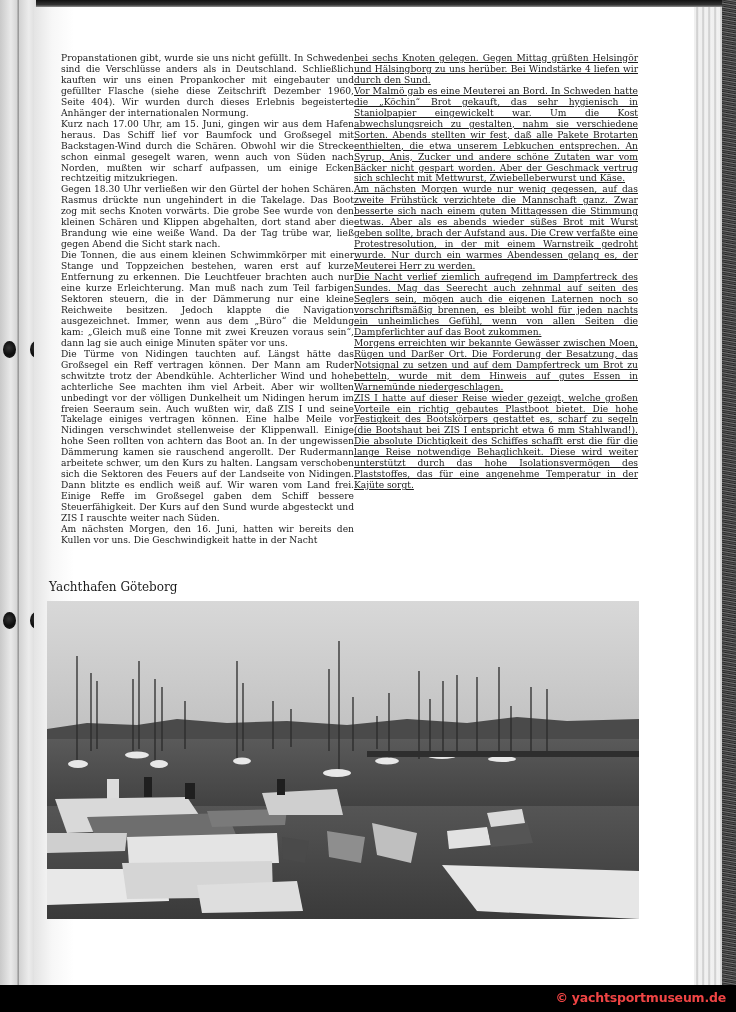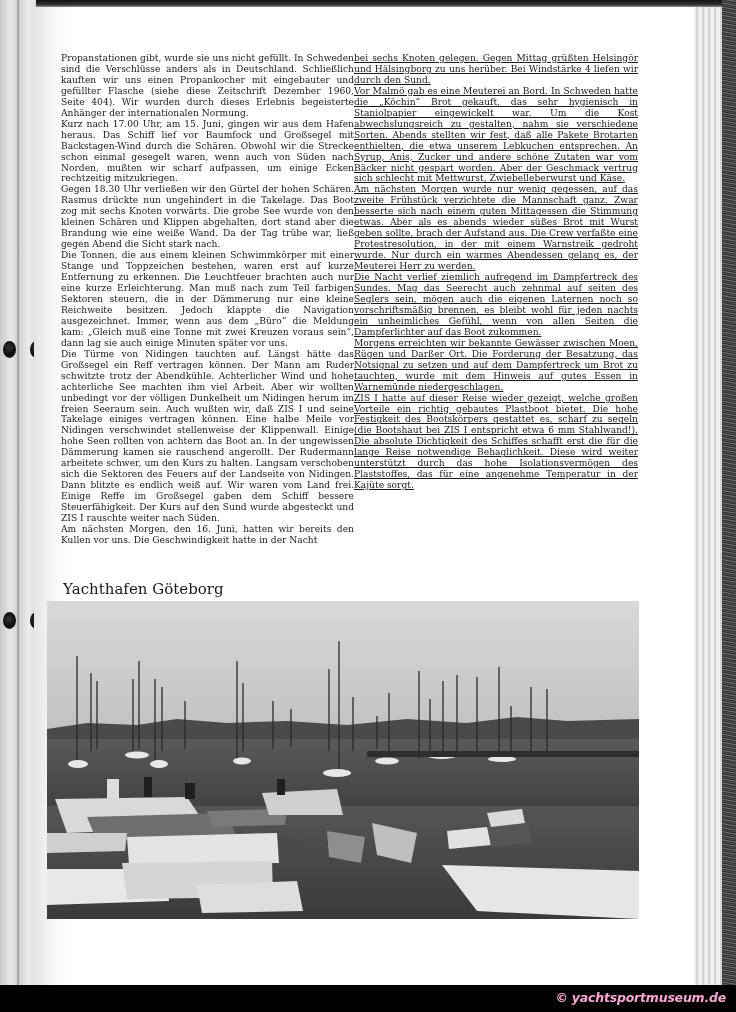--- a/index.html
+++ b/index.html
@@ -35,35 +35,35 @@
     }
     .col {
       position: absolute; top: 53px;
       font-size: 9.15px; line-height: 10.95px; color: #1a1a1a;
       text-align: justify;
     }
     .col p { margin: 0; text-indent: 0; }
     .col-left { left: 41px; width: 293px; margin-left: 20px; }
     .col-right { left: 354px; width: 284px; text-decoration: underline; }
     .caption {
-      position: absolute; left: 63px; top: 580px;
-      font-size: 15px; color: #1a1a1a;
+      position: absolute; left: 49px; top: 580px;
+      font-size: 12px; color: #1a1a1a;
     }
     .photo {
       position: absolute; left: 47px; top: 601px; width: 592px; height: 318px;
       overflow: hidden; background: #5e5e5e;
     }
     .photo svg { display: block; }
     .footer-bar {
       position: absolute; left: 0; top: 985px; width: 736px; height: 27px; background: #000;
     }
     .watermark {
       position: absolute; right: 10px; top: 990px;
       font-family: "DejaVu Sans", sans-serif; font-weight: bold;
-      font-size: 12.5px; color: #f9a8d4; letter-spacing: -0.2px; font-style: italic;
+      font-size: 12.5px; color: #ef4444; letter-spacing: -0.2px;
     }
   </style>
 </head>
 <body>
 
 <div class="top-edge"></div>
 <div class="scan-left"></div>
 <div class="hole" style="left:3px; top:341px;"></div>
 <div class="hole" style="left:30px; top:341px;"></div>
 <div class="hole" style="left:3px; top:612px;"></div>
@@ -80,21 +80,21 @@
   <p>Die Tonnen, die aus einem kleinen Schwimmkörper mit einer Stange und Toppzeichen bestehen, waren erst auf kurze Entfernung zu erkennen. Die Leuchtfeuer brachten auch nur eine kurze Erleichterung. Man muß nach zum Teil farbigen Sektoren steuern, die in der Dämmerung nur eine kleine Reichweite besitzen. Jedoch klappte die Navigation ausgezeichnet. Immer, wenn aus dem „Büro“ die Meldung kam: „Gleich muß eine Tonne mit zwei Kreuzen voraus sein“, dann lag sie auch einige Minuten später vor uns.</p>
   <p>Die Türme von Nidingen tauchten auf. Längst hätte das Großsegel ein Reff vertragen können. Der Mann am Ruder schwitzte trotz der Abendkühle. Achterlicher Wind und hohe achterliche See machten ihm viel Arbeit. Aber wir wollten unbedingt vor der völligen Dunkelheit um Nidingen herum im freien Seeraum sein. Auch wußten wir, daß ZIS I und seine Takelage einiges vertragen können. Eine halbe Meile vor Nidingen verschwindet stellenweise der Klippenwall. Einige hohe Seen rollten von achtern das Boot an. In der ungewissen Dämmerung kamen sie rauschend angerollt. Der Rudermann arbeitete schwer, um den Kurs zu halten. Langsam verschoben sich die Sektoren des Feuers auf der Landseite von Nidingen. Dann blitzte es endlich weiß auf. Wir waren vom Land frei. Einige Reffe im Großsegel gaben dem Schiff bessere Steuerfähigkeit. Der Kurs auf den Sund wurde abgesteckt und ZIS I rauschte weiter nach Süden.</p>
   <p>Am nächsten Morgen, den 16. Juni, hatten wir bereits den Kullen vor uns. Die Geschwindigkeit hatte in der Nacht</p>
 </div>
 
 <div class="col col-right">
   <p>bei sechs Knoten gelegen. Gegen Mittag grüßten Helsingör und Hälsingborg zu uns herüber. Bei Windstärke 4 liefen wir durch den Sund.</p>
   <p>Vor Malmö gab es eine Meuterei an Bord. In Schweden hatte die „Köchin“ Brot gekauft, das sehr hygienisch in Staniolpapier eingewickelt war. Um die Kost abwechslungsreich zu gestalten, nahm sie verschiedene Sorten. Abends stellten wir fest, daß alle Pakete Brotarten enthielten, die etwa unserem Lebkuchen entsprechen. An Syrup, Anis, Zucker und andere schöne Zutaten war vom Bäcker nicht gespart worden. Aber der Geschmack vertrug sich schlecht mit Mettwurst, Zwiebelleberwurst und Käse.</p>
   <p>Am nächsten Morgen wurde nur wenig gegessen, auf das zweite Frühstück verzichtete die Mannschaft ganz. Zwar besserte sich nach einem guten Mittagessen die Stimmung etwas. Aber als es abends wieder süßes Brot mit Wurst geben sollte, brach der Aufstand aus. Die Crew verfaßte eine Protestresolution, in der mit einem Warnstreik gedroht wurde. Nur durch ein warmes Abendessen gelang es, der Meuterei Herr zu werden.</p>
   <p>Die Nacht verlief ziemlich aufregend im Dampfertreck des Sundes. Mag das Seerecht auch zehnmal auf seiten des Seglers sein, mögen auch die eigenen Laternen noch so vorschriftsmäßig brennen, es bleibt wohl für jeden nachts ein unheimliches Gefühl, wenn von allen Seiten die Dampferlichter auf das Boot zukommen.</p>
-  <p>Morgens erreichten wir bekannte Gewässer zwischen Moen, Rügen und Darßer Ort. Die Forderung der Besatzung, das Notsignal zu setzen und auf dem Dampfertreck um Brot zu tauchten, wurde mit dem Hinweis auf gutes Essen in Warnemünde niedergeschlagen.</p>
+  <p>Morgens erreichten wir bekannte Gewässer zwischen Moen, Rügen und Darßer Ort. Die Forderung der Besatzung, das Notsignal zu setzen und auf dem Dampfertreck um Brot zu betteln, wurde mit dem Hinweis auf gutes Essen in Warnemünde niedergeschlagen.</p>
   <p>ZIS I hatte auf dieser Reise wieder gezeigt, welche großen Vorteile ein richtig gebautes Plastboot bietet. Die hohe Festigkeit des Bootskörpers gestattet es, scharf zu segeln (die Bootshaut bei ZIS I entspricht etwa 6 mm Stahlwand!). Die absolute Dichtigkeit des Schiffes schafft erst die für die lange Reise notwendige Behaglichkeit. Diese wird weiter unterstützt durch das hohe Isolationsvermögen des Plaststoffes, das für eine angenehme Temperatur in der Kajüte sorgt.</p>
 </div>
 
 <div class="caption">Yachthafen Göteborg</div>
 
 <div class="photo">
   <svg width="592" height="318" viewBox="0 0 592 318">
     <defs>
       <linearGradient id="sky" x1="0" y1="0" x2="0" y2="1">
         <stop offset="0" stop-color="#d8d8d8"></stop>

